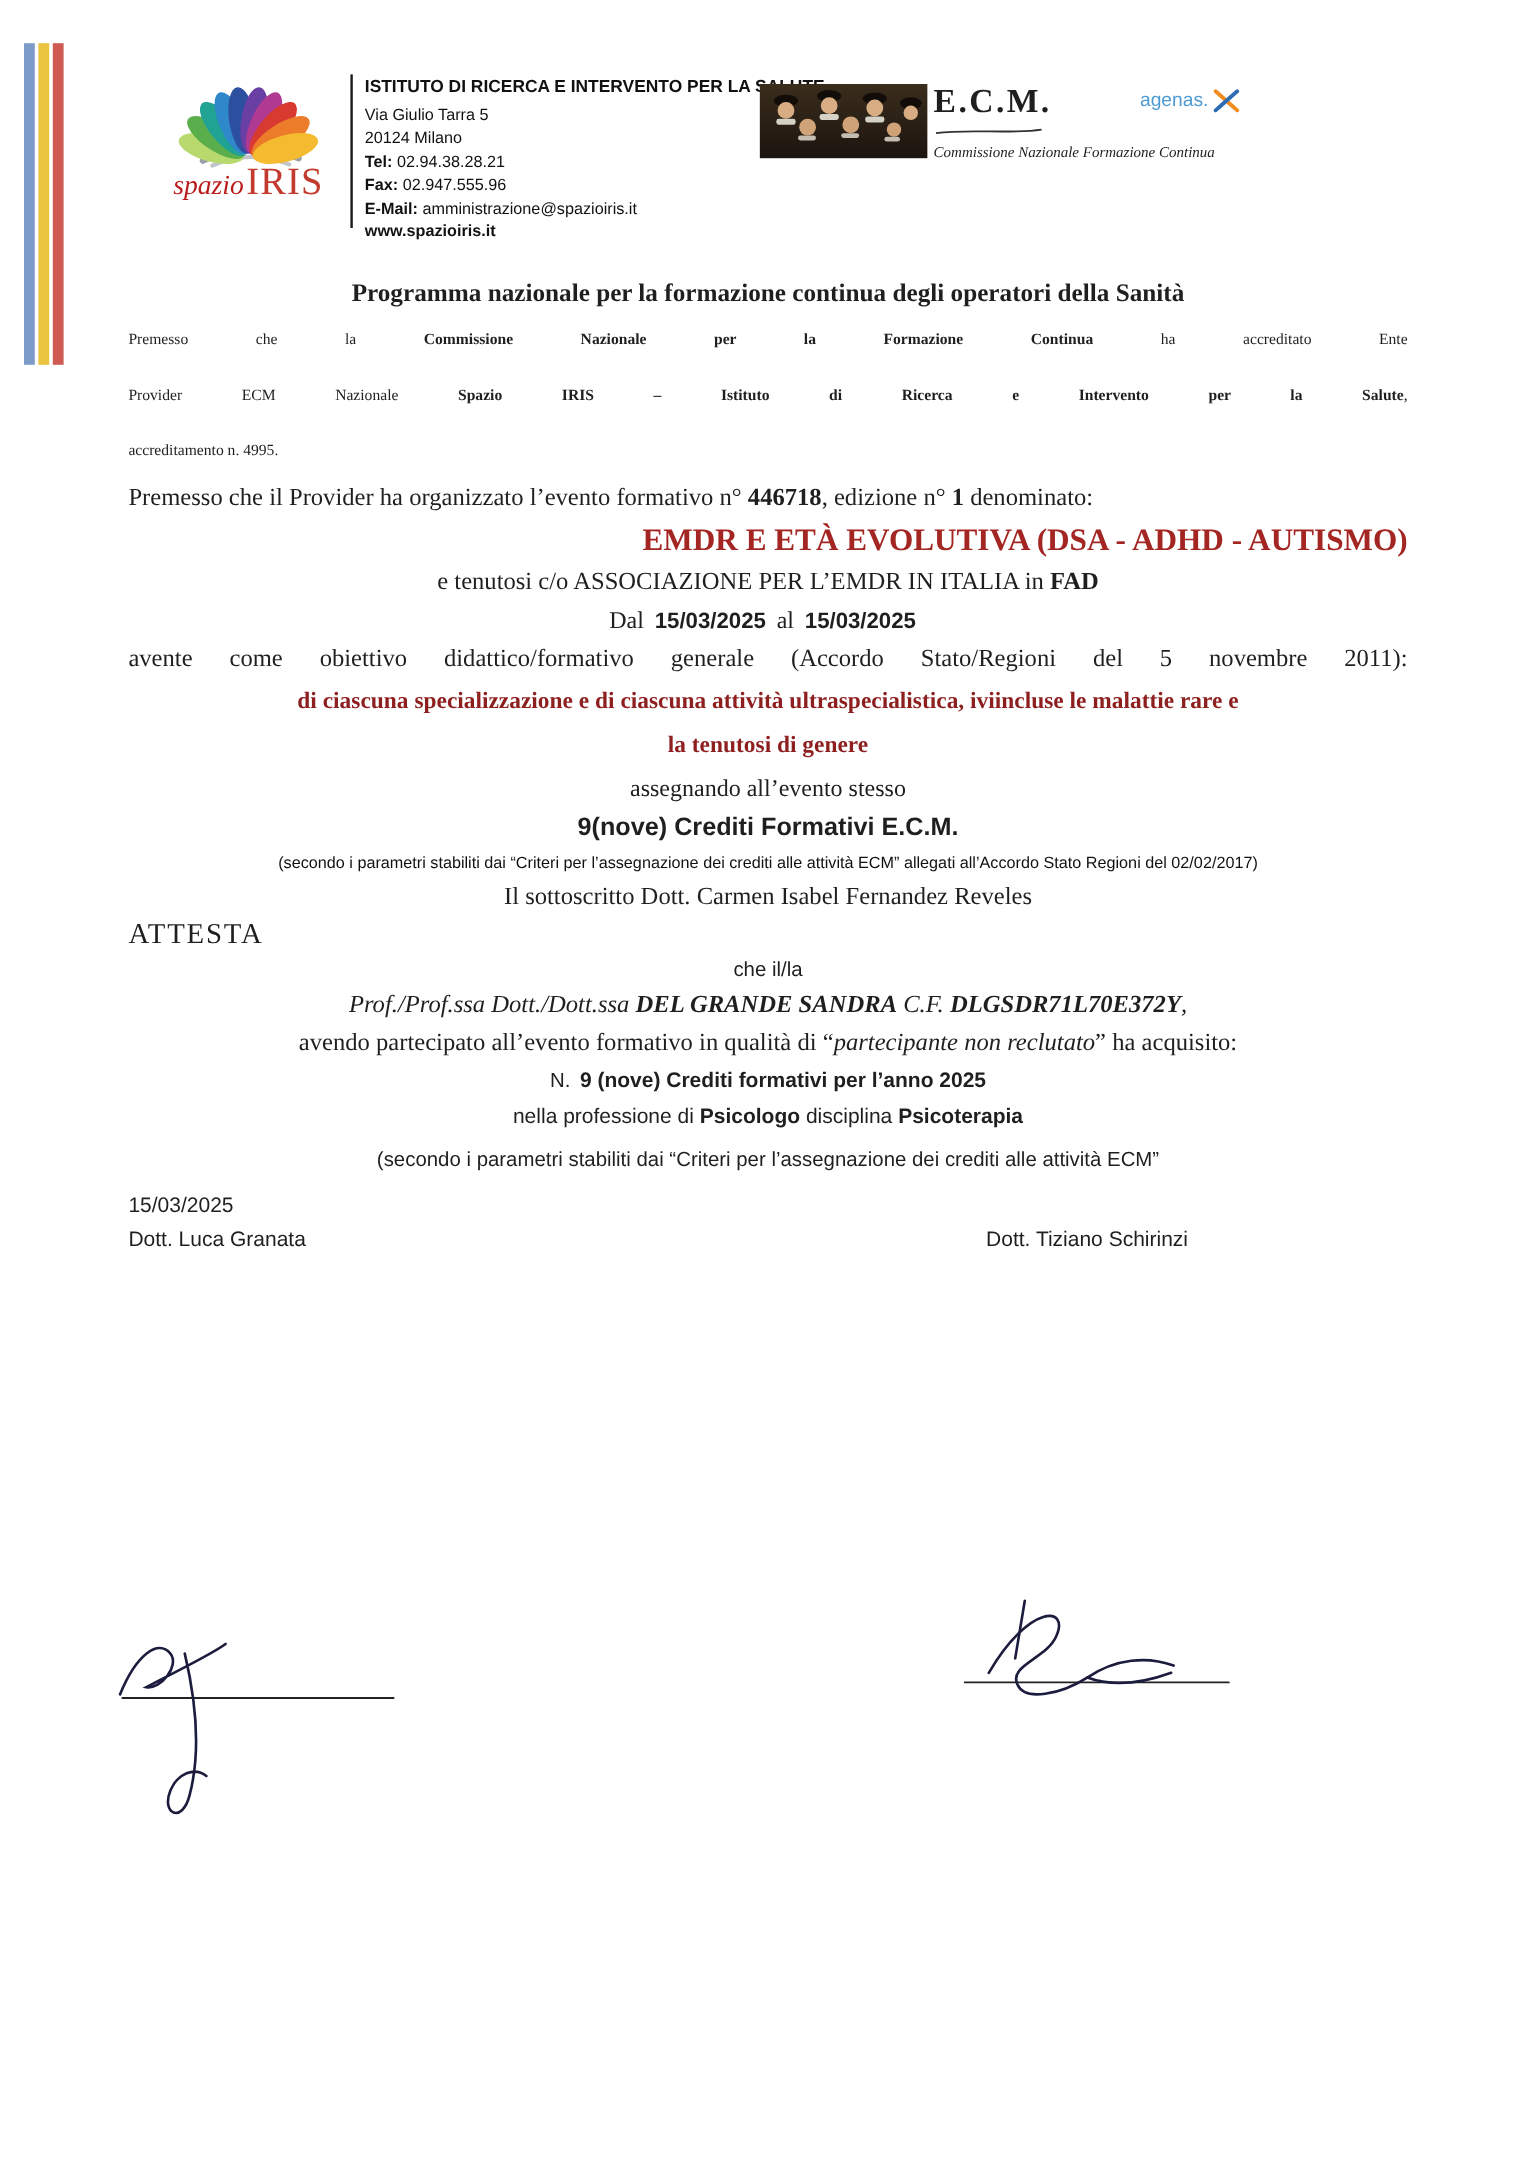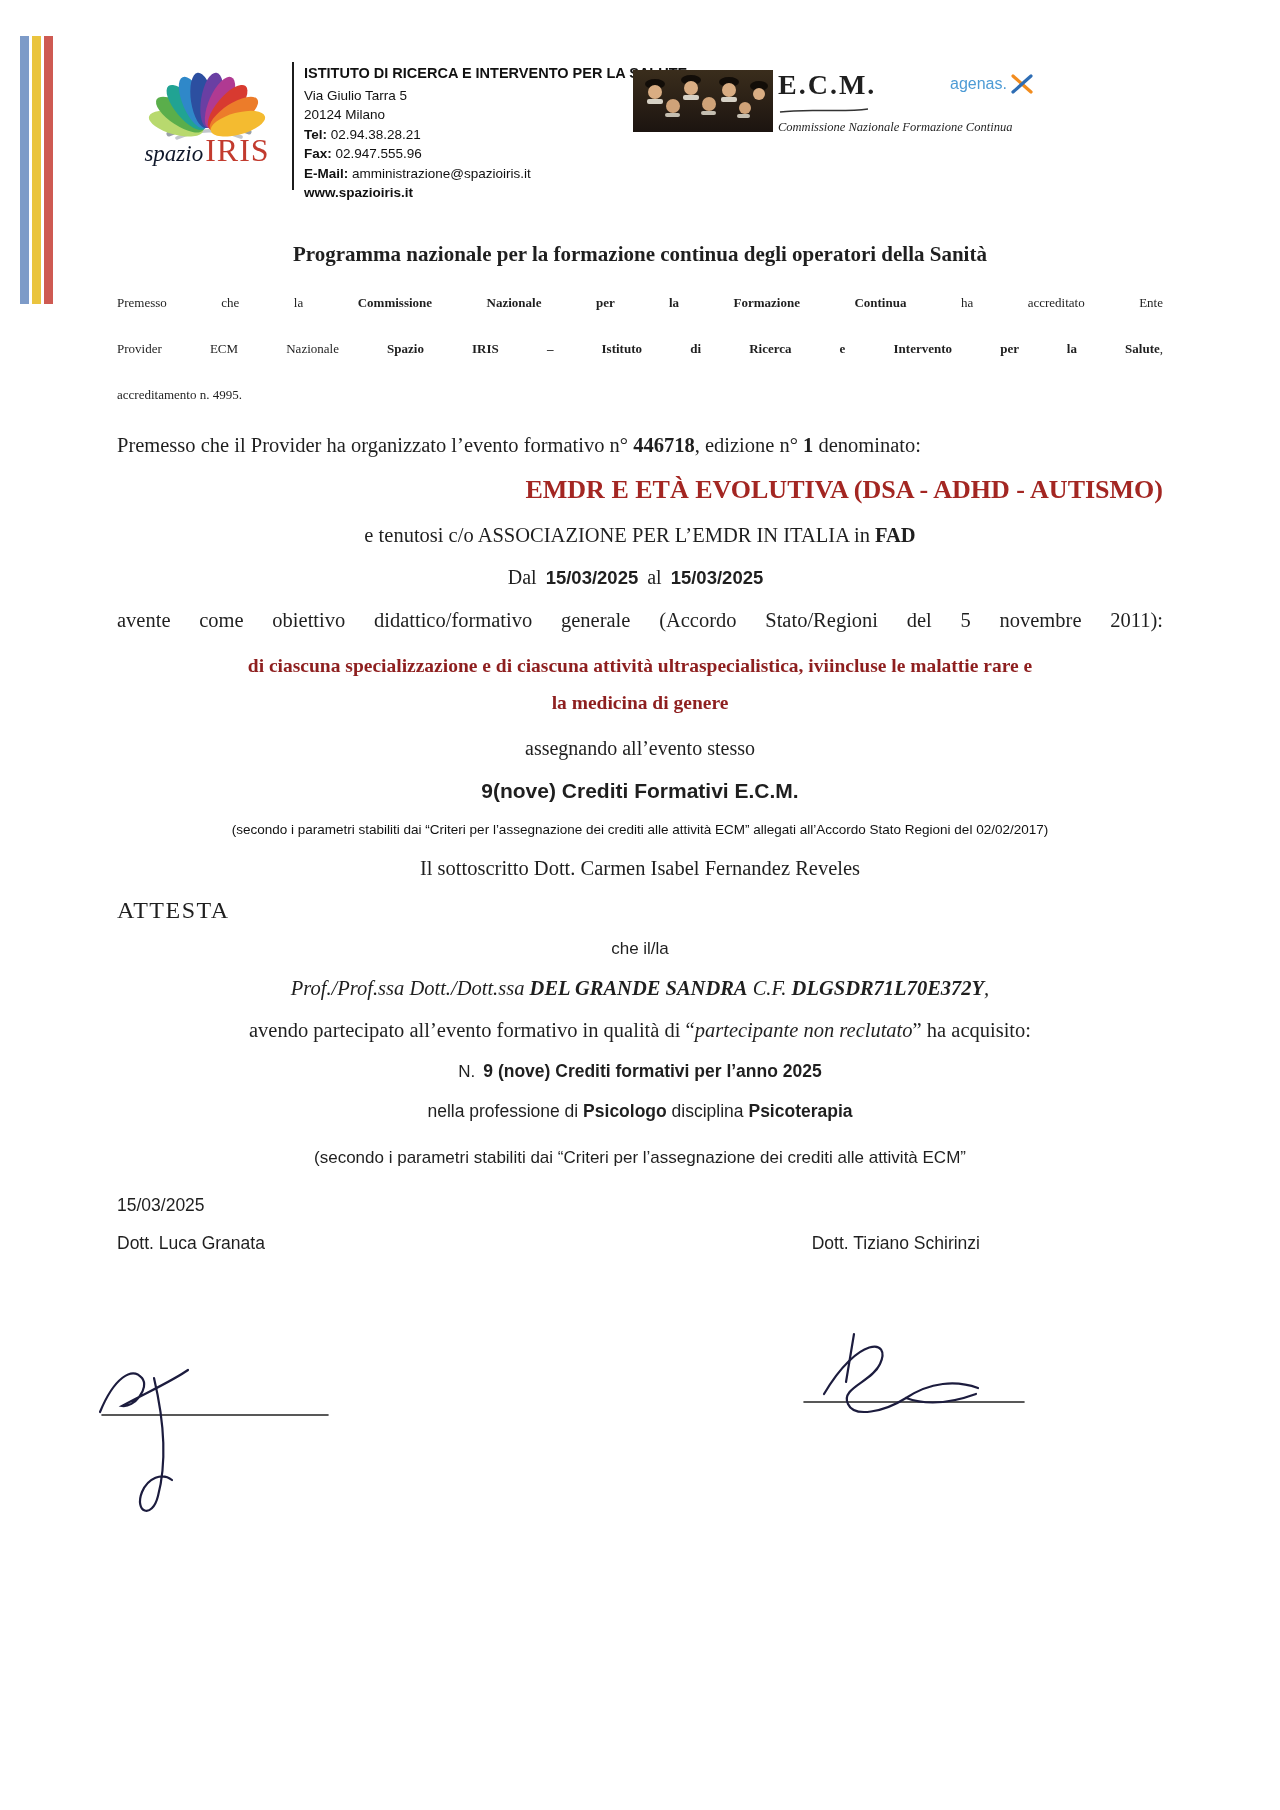--- a/index.html
+++ b/index.html
@@ -12,35 +12,35 @@
   
   .stripes{position:absolute;left:20px;top:36px;height:268px;display:flex;gap:3px;}
   .stripe{width:9px;height:100%;}
   .stripe.blue{background:var(--stripe-blue,#7d9bc8);}
   .stripe.yellow{background:var(--stripe-yellow,#eac43e);}
   .stripe.red{background:var(--stripe-red,#ce5a52);}
 
   
   .logo{position:absolute;left:133px;top:54px;width:148px;text-align:center;}
   .logo-text{margin-top:-12px;white-space:nowrap;}
-  .logo-spazio{font-style:italic;color:#0f172a;font-size:23px;margin-right:2px;}
+  .logo-spazio{font-style:italic;color:#b91c1c;font-size:23px;margin-right:2px;}
   .logo-iris{color:var(--iris-red,#c23b2e);font-size:32px;letter-spacing:1px;}
   .v-divider{position:absolute;left:292px;top:62px;width:2px;height:128px;background:#1c1c1c;}
   .institute{position:absolute;left:304px;top:64px;font-size:13.5px;line-height:19.5px;color:#111;}
   .inst-name{font-weight:bold;font-size:14.5px;margin-bottom:2px;}
   .painting{position:absolute;left:633px;top:70px;}
   .ecm-text{position:absolute;left:778px;top:70px;width:250px;}
   .ecm-title{font-weight:bold;font-size:28px;letter-spacing:2px;line-height:30px;}
   .ecm-sub{font-style:italic;font-size:12.5px;margin-top:2px;white-space:nowrap;}
   .agenas{position:absolute;left:950px;top:74px;display:flex;align-items:center;gap:3px;}
   .agenas-word{color:var(--agenas-blue,#4d9bd5);font-size:16px;}
 
   
   .content{position:relative;padding:228px 105px 0 105px;}
-  .content > div{margin:12px;}
+  .content > div{margin:2px;}
   .doc-title{text-align:center;font-weight:bold;font-size:21px;line-height:28px;}
   .p1{margin-top:7px;font-size:13px;}
   .p1 .line{line-height:46px;}
   .jf{text-align:justify;text-align-last:justify;text-justify:inter-word;}
   .p2{margin-top:8px;font-size:20.5px;line-height:30px;}
   .event-title{margin-top:14px;text-align:right;font-weight:bold;font-size:26px;line-height:36px;color:var(--accent-red,#a32622);}
   .venue{margin-top:13px;text-align:center;font-size:20.5px;line-height:30px;}
   .dates{margin-top:9px;text-align:center;font-size:20px;line-height:30px;}
   .dates .dt{font-family:"Liberation Sans",sans-serif;font-weight:bold;font-size:18.5px;margin:0 9px;}
   .obj-intro{margin-top:10px;font-size:20.5px;line-height:30px;}
@@ -168,21 +168,21 @@
     <div class="event-title">EMDR E ETÀ EVOLUTIVA (DSA - ADHD - AUTISMO)</div>
 
     <div class="venue"><span>e tenutosi c/o ASSOCIAZIONE PER L’EMDR IN ITALIA in </span><b>FAD</b></div>
 
     <div class="dates"><span>Dal</span><span class="dt">15/03/2025</span><span>al</span><span class="dt">15/03/2025</span></div>
 
     <div class="obj-intro jf">avente come obiettivo didattico/formativo generale (Accordo Stato/Regioni del 5 novembre 2011):</div>
 
     <div class="objective">
       <div class="line">di ciascuna specializzazione e di ciascuna attività ultraspecialistica, iviincluse le malattie rare e</div>
-      <div class="line">la medicina di genere</div>
+      <div class="line">la tenutosi di genere</div>
     </div>
 
     <div class="assigning">assegnando all’evento stesso</div>
 
     <div class="credits1">9(nove)  Crediti Formativi E.C.M.</div>
 
     <div class="note-small">(secondo i parametri stabiliti dai “Criteri per l’assegnazione dei crediti alle attività ECM” allegati all’Accordo Stato Regioni del 02/02/2017)</div>
 
     <div class="undersigned">Il sottoscritto Dott. Carmen Isabel Fernandez Reveles</div>
 

